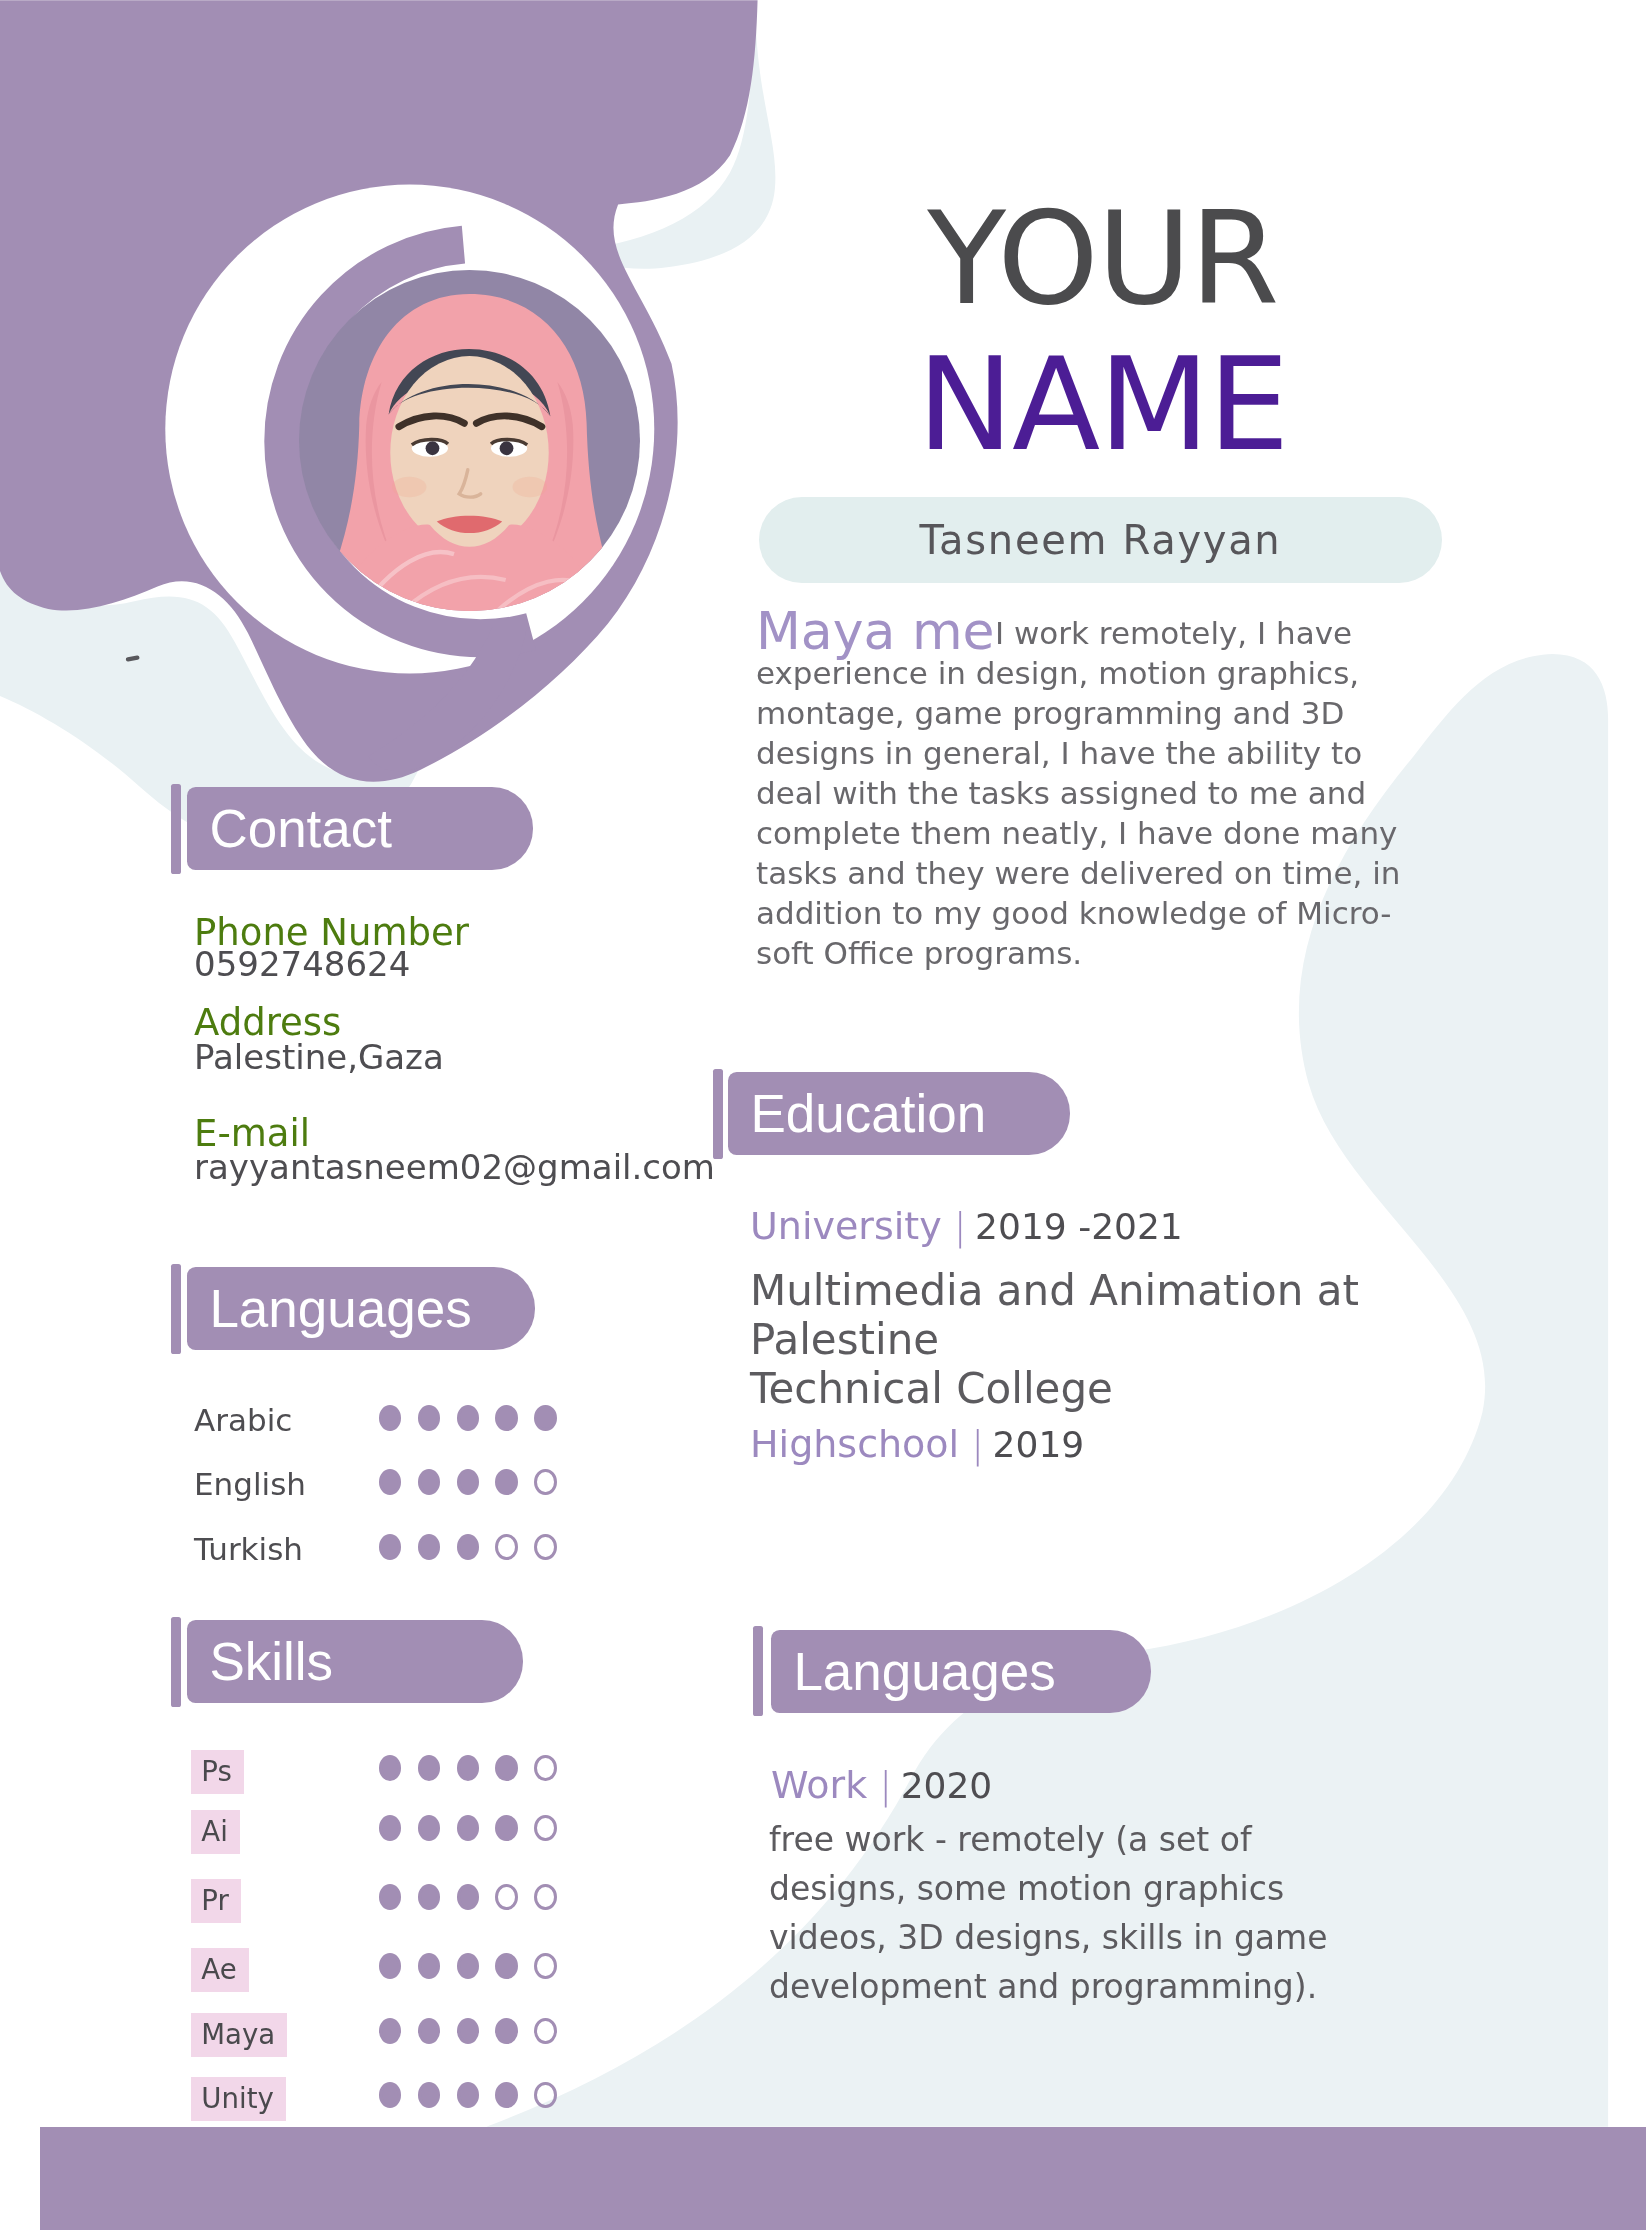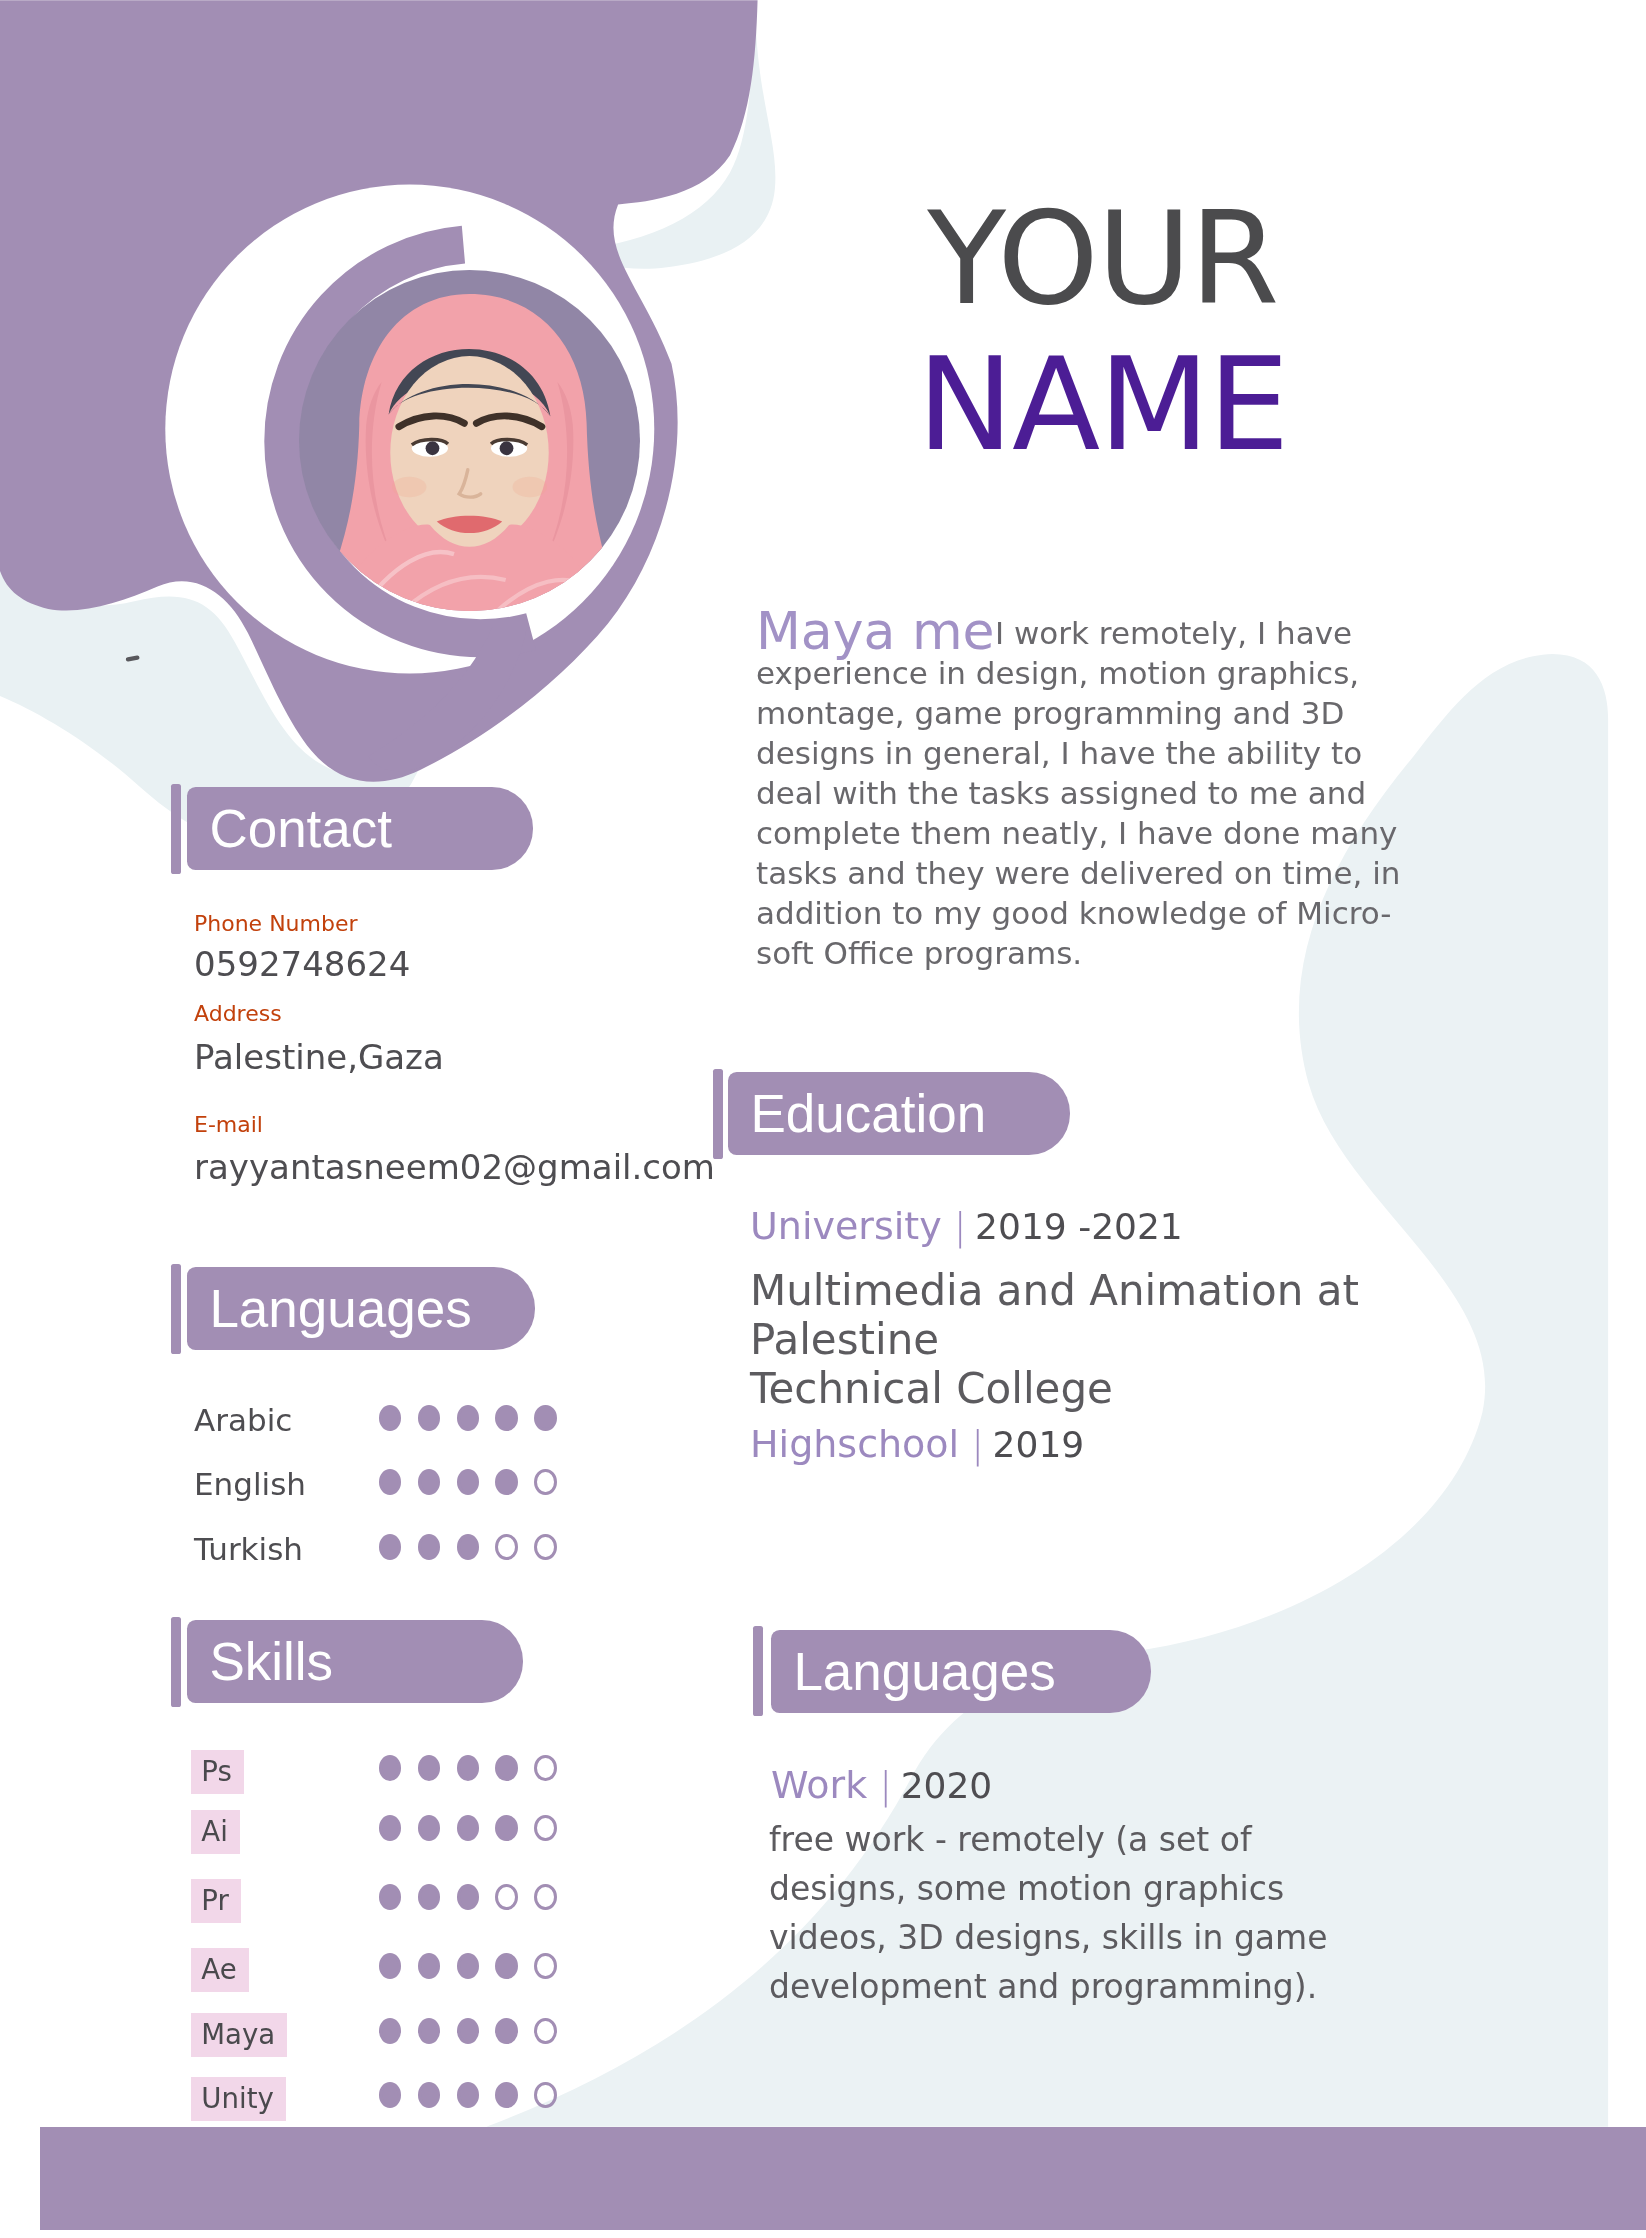--- a/index.html
+++ b/index.html
@@ -25,21 +25,21 @@
   .about-body{position:absolute;left:756px;top:613px;width:715px;font-size:31px;line-height:40px;
               color:#69686c;white-space:pre-line;text-indent:239px;z-index:3;}
 
   
   .banner-bar{position:absolute;width:10.3px;height:90px;background:#a28eb4;border-radius:2.6px;z-index:3;}
   .banner-pill{position:absolute;height:83px;background:#a28eb4;border-radius:8.6px 41px 41px 8.6px;
                color:#ffffff;font-size:53px;display:flex;align-items:center;padding-left:22.4px;
                box-sizing:border-box;z-index:3;font-family:"Liberation Sans","DejaVu Sans",sans-serif;}
 
   
-  .field-label{position:absolute;left:194px;font-size:22px;color:#c2410c;z-index:3;}
+  .field-label{position:absolute;left:194px;font-size:37px;color:#4d7c0f;z-index:3;}
   .field-value{position:absolute;left:194px;font-size:34px;color:#4e4d51;z-index:3;}
 
   
   .rate-row{position:absolute;left:0;width:654px;height:38px;z-index:3;}
   .rate-name{position:absolute;left:194px;top:0;font-size:31px;color:#4e4d51;}
   .skill-tag{position:absolute;left:191px;top:-1.7px;background:#f2d7e9;padding:4.3px 12px 6px 10.3px;
              font-size:27.6px;color:#4a494d;}
   .dots{position:absolute;left:379px;top:3.4px;white-space:nowrap;}
   .dot{display:inline-block;width:22.4px;height:26px;border-radius:50%;margin-right:16.4px;
        border:3.4px solid #a28eb4;background:transparent;box-sizing:border-box;vertical-align:middle;}
@@ -112,20 +112,23 @@
 
       <path d="M 40,396 C 70,320 130,292 152,296 C 180,330 216,330 244,296 C 266,292 326,320 356,396 Z" fill="#f2a2aa"></path>
       <path d="M 70,396 C 110,340 150,320 180,330" stroke="#ffffff" stroke-width="5" fill="none" opacity="0.35"></path>
       <path d="M 120,396 C 160,360 200,350 240,360" stroke="#ffffff" stroke-width="5" fill="none" opacity="0.3"></path>
       <path d="M 230,396 C 270,360 310,350 340,370" stroke="#ffffff" stroke-width="5" fill="none" opacity="0.3"></path>
     </svg>
   </div>
 
   <div class="title-your">YOUR</div>
   <div class="title-name">NAME</div>
+  <div class="name-pill">
+    <span>Tasneem Rayyan</span>
+  </div>
 
   <span class="about-head">Maya me</span>
   <div class="about-body">I work remotely, I have
 experience in design, motion graphics,
 montage, game programming and 3D
 designs in general, I have the ability to
 deal with the tasks assigned to me and
 complete them neatly, I have done many
 tasks and they were delivered on time, in
 addition to my good knowledge of Micro-

